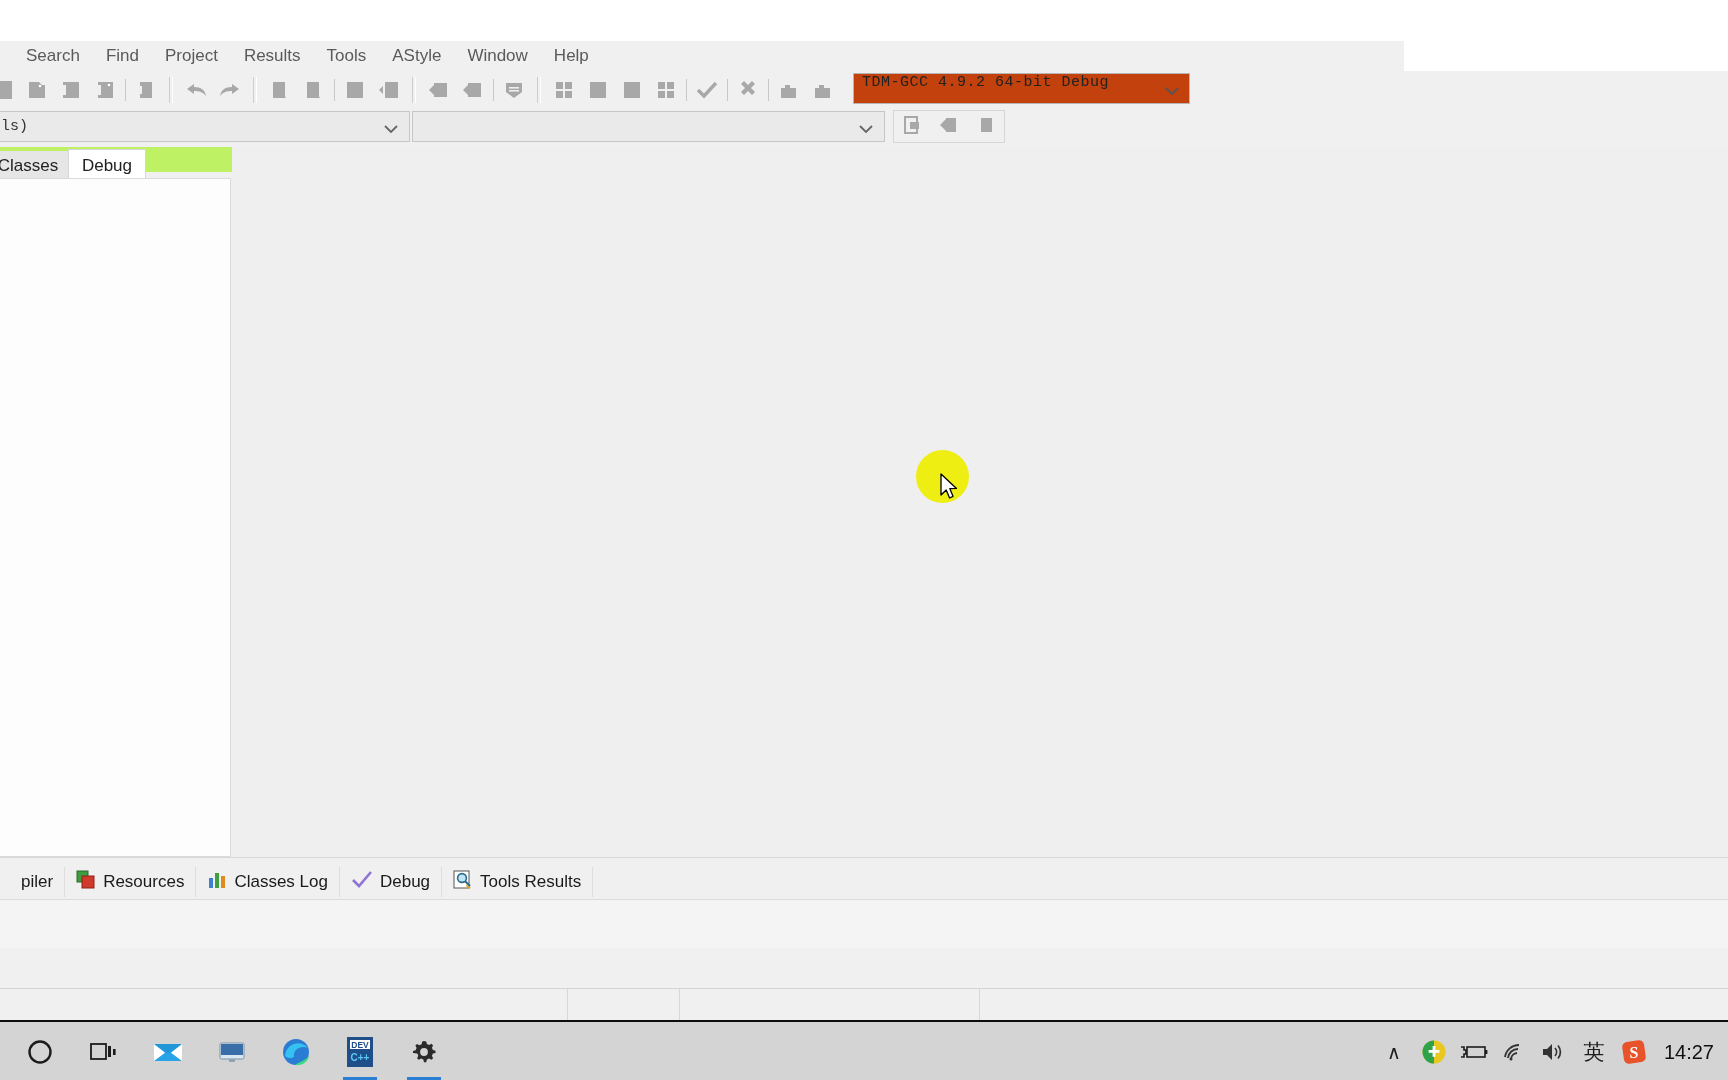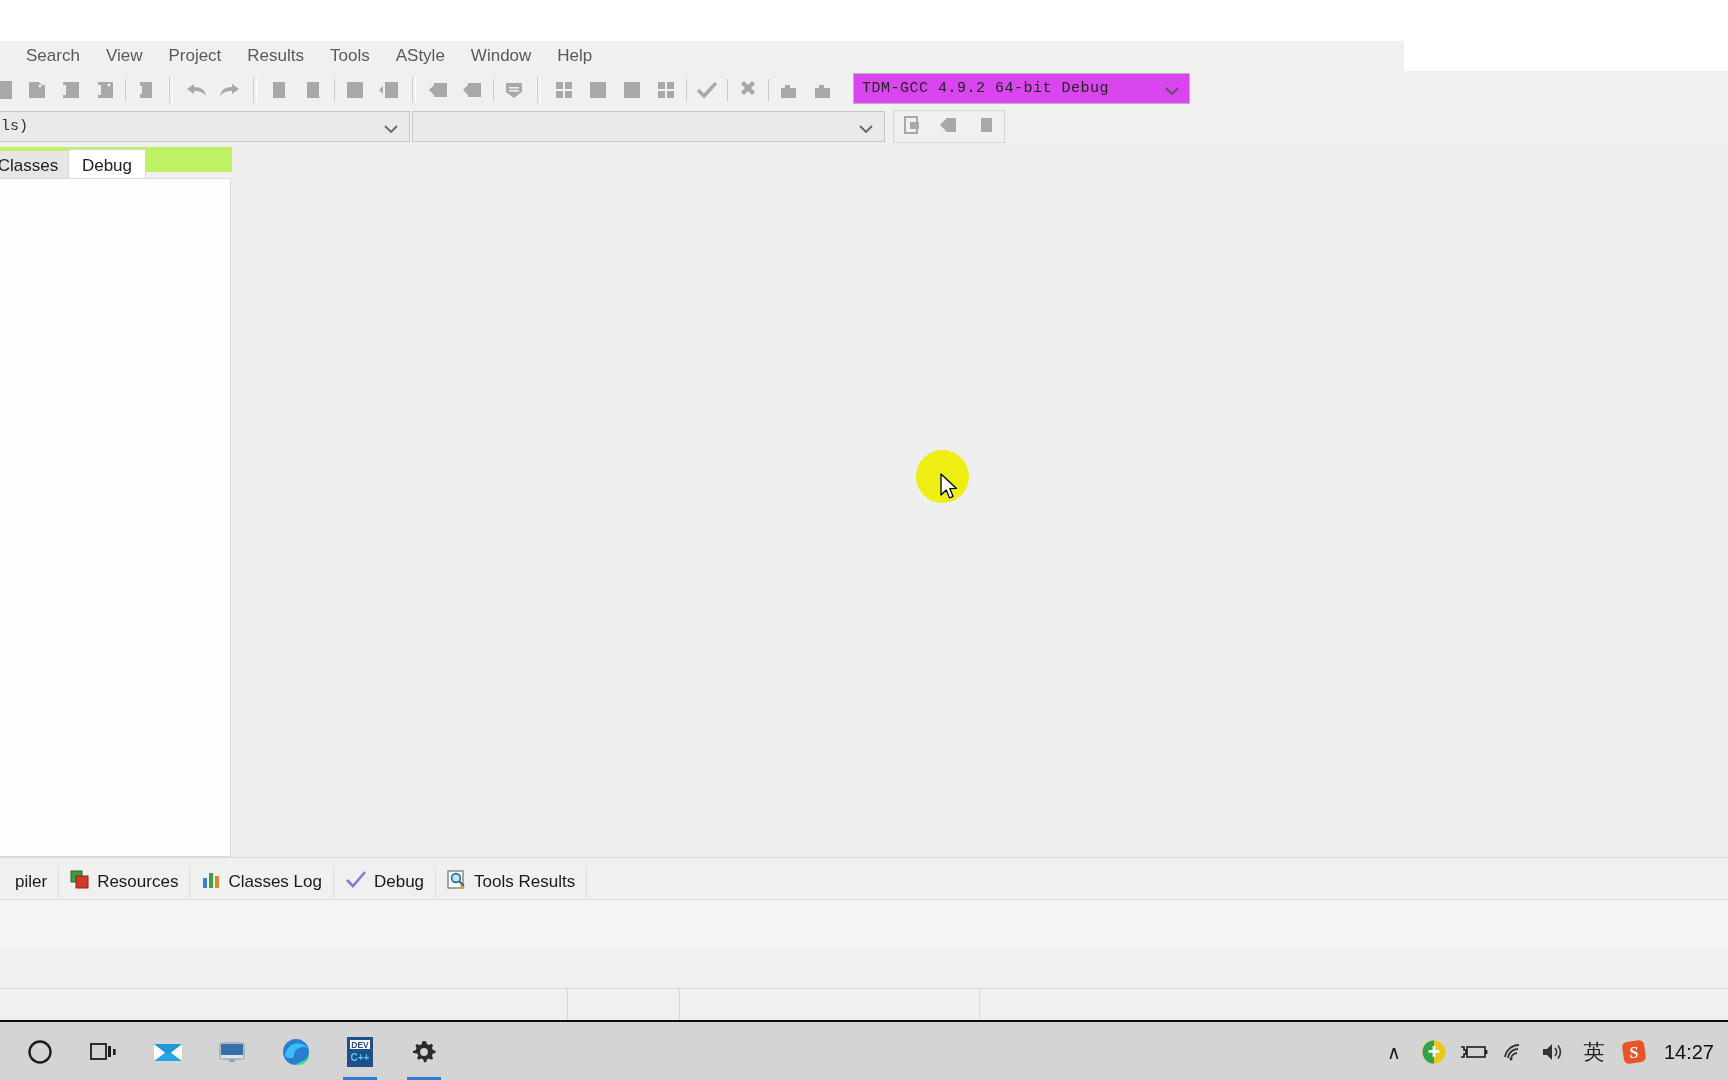--- a/index.html
+++ b/index.html
@@ -72,24 +72,24 @@
   .tsep2 {
     width: 2px; height: 26px;
     border-left: 1px solid #cfcfcf; border-right: 1px solid #ffffff;
     margin: 0 6px;
   }
   .gicon { display: block; }
 
   .combo-compiler {
     position: absolute; left: 853px; top: 73px;
     width: 337px; height: 31px;
-    background: #d946ef;
+    background: #c2410c;
     border: 1px solid #b6b6b6;
     box-sizing: border-box;
-    display: flex; align-items: center;
+    display: flex; align-items: flex-start;
   }
   .combo-compiler .txt {
     font-family: "Liberation Mono", monospace;
     font-size: 15px; color: #222; padding-left: 8px; letter-spacing: .5px;
     white-space: nowrap;
   }
   .combo-compiler .arw {
     position: absolute; right: 9px; top: 9px;
   }
 
@@ -172,21 +172,21 @@
     position: absolute; left: 0; top: 7px; height: 34px;
     display: flex; align-items: center;
   }
   .btab {
     display: flex; align-items: center; gap: 7px;
     padding: 0 11px; height: 30px;
     font-size: 17px; color: #1a1a1a;
     white-space: nowrap;
     border-right: 1px solid #dedede;
   }
-  .btab.clip { padding-left: 8px; }
+  .btab.clip { padding-left: 14px; }
   .btab-body {
     position: absolute; left: 0; top: 41px; width: 1728px; height: 48px;
     background: #f4f4f4;
     border-top: 1px solid #dcdcdc;
   }
 
   
   .statusbar {
     position: absolute; left: 0; top: 988px; width: 1728px; height: 32px;
     background: #f0f0f0;
@@ -244,21 +244,21 @@
 </style>
 </head>
 <body>
 
 <div id="app">
 
 
   <div class="menubar">
     <div class="menu-item clip"></div>
     <div class="menu-item">Search</div>
-    <div class="menu-item">View</div>
+    <div class="menu-item">Find</div>
     <div class="menu-item">Project</div>
     <div class="menu-item">Results</div>
     <div class="menu-item">Tools</div>
     <div class="menu-item">AStyle</div>
     <div class="menu-item">Window</div>
     <div class="menu-item">Help</div>
   </div>
 
   <div class="toolbar1">
 

